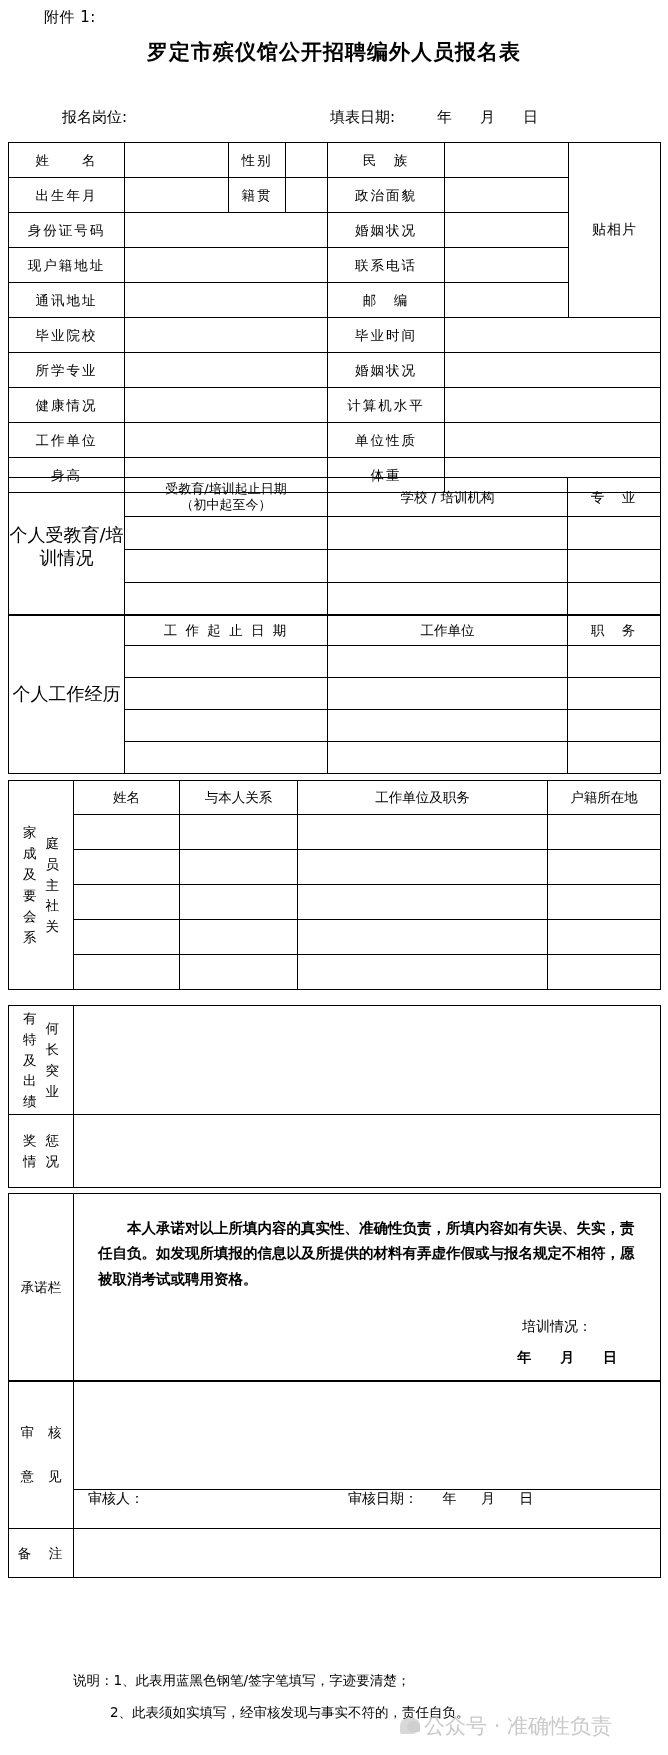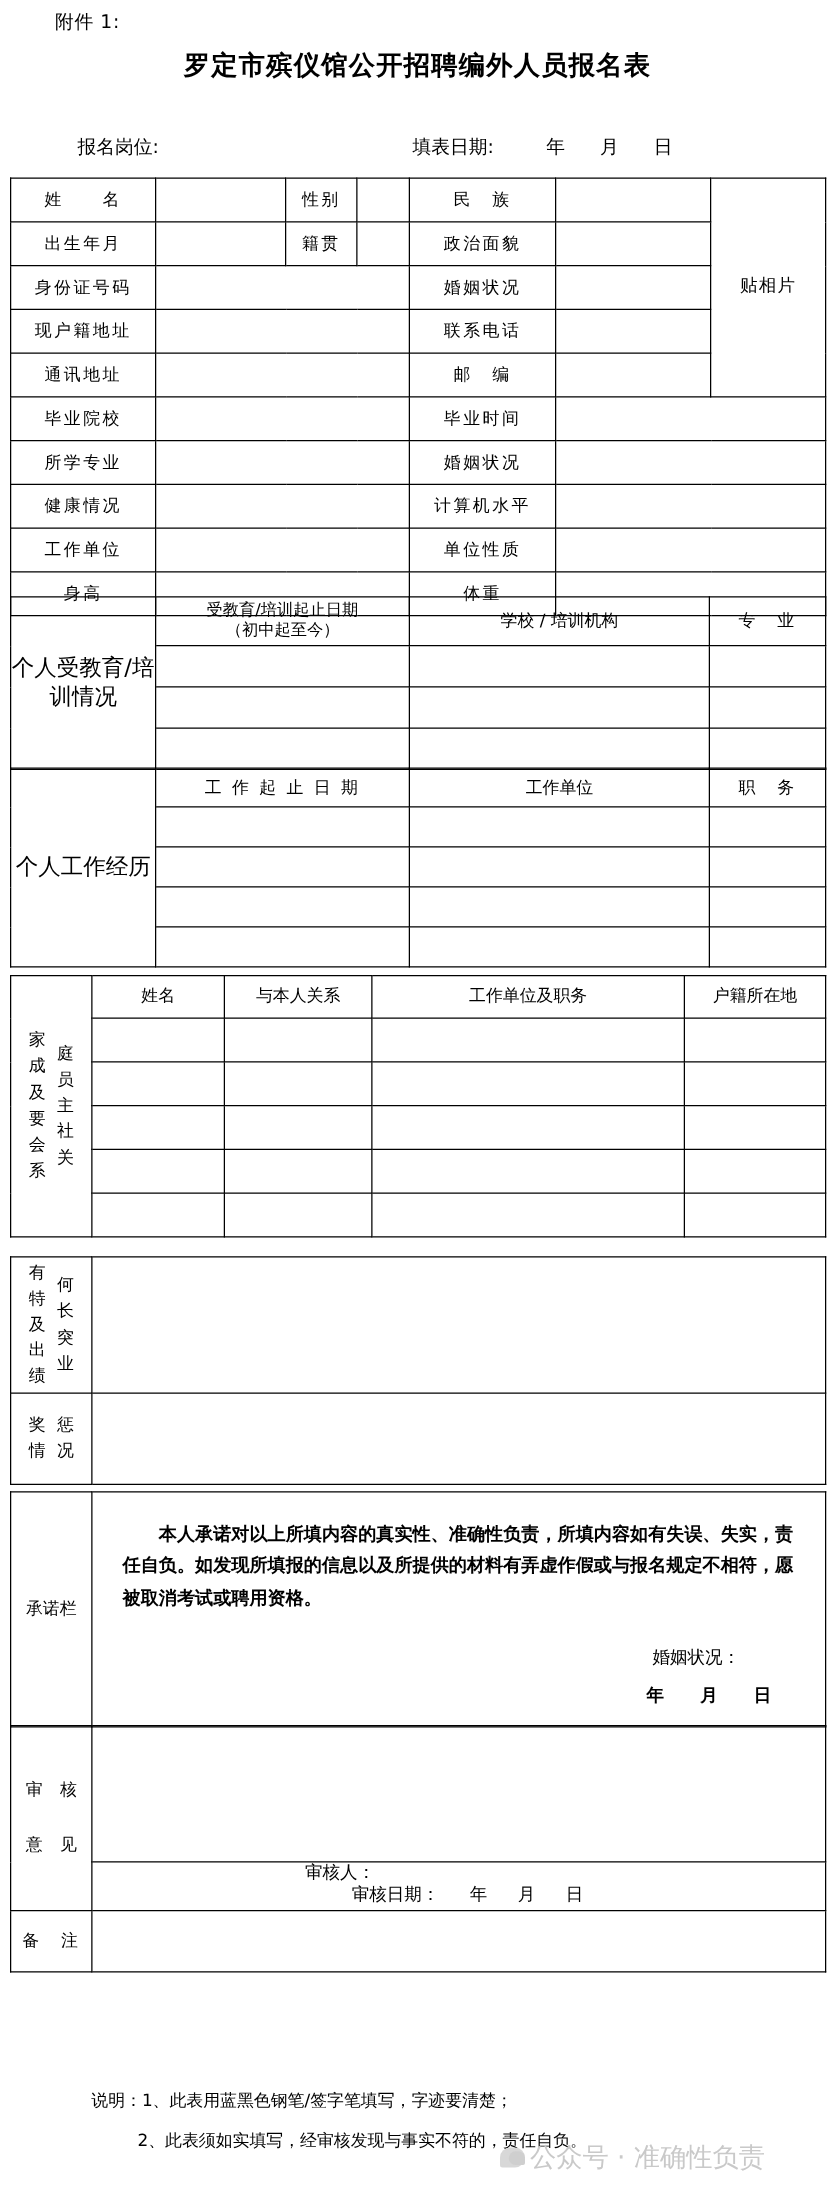--- a/index.html
+++ b/index.html
@@ -64,22 +64,22 @@
   }
   .commit-body p{margin:12px;text-indent:2em;}
   .sign-line{text-align:right;padding:10px 56px 0 0;font-size:14px;font-weight:normal;}
   .sign-date{text-align:right;padding:6px 30px 8px 0;font-size:14px;letter-spacing:1px;}
   .sign-date span{margin-left:22px;}
   .vlabel-side{font-size:13.5px;line-height:1.5;}
 
   
   #t-rev{left:8px;top:1380px;width:652px;}
   .rev-foot{
-    display:flex;justify-content:flex-start;align-items:center;
-    font-size:14px;padding:0 0 0 14px;height:100%;flex-direction:column;
+    display:flex;justify-content:flex-start;align-items:flex-start;
+    font-size:14px;padding:0 0 0 14px;height:100%;
   }
   .rev-foot .who{min-width:260px;text-align:left;}
   .rev-foot .when{}
   .rev-foot .when i{font-style:normal;margin-left:20px;}
 
   .notes{position:absolute;left:0;top:1672px;width:668px;font-size:13.5px;}
   .note{position:absolute;white-space:nowrap;}
   .note1{left:73px;top:0;}
   .note2{left:110px;top:32px;}
 
@@ -379,21 +379,21 @@
     <colgroup>
         <col style="width:65px">
         <col style="width:587px">
       </colgroup>
     <tbody>
         <tr>
       <td class="vlabel-side" style="height:175px">承诺栏</td>
       <td>
         <div class="commit-body">
           <p>本人承诺对以上所填内容的真实性、准确性负责，所填内容如有失误、失实，责任自负。如发现所填报的信息以及所提供的材料有弄虚作假或与报名规定不相符，愿被取消考试或聘用资格。</p>
-          <div class="sign-line">婚姻状况：</div>
+          <div class="sign-line">培训情况：</div>
           <div class="sign-date">
             <span>年</span>
             <span>月</span>
             <span>日</span>
           </div>
         </div>
       </td>
     </tr>
   </tbody>
     </table>

